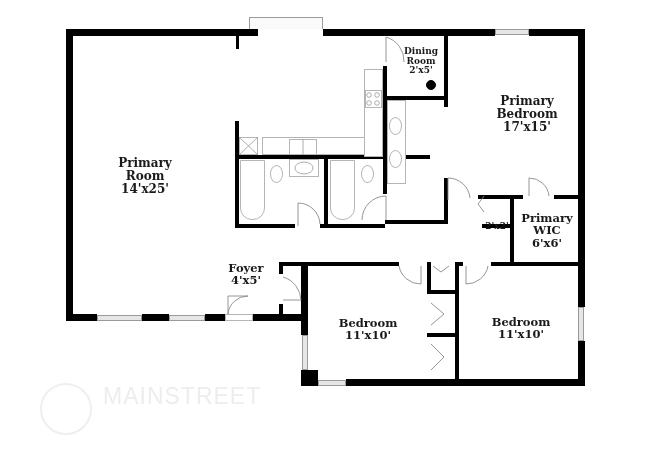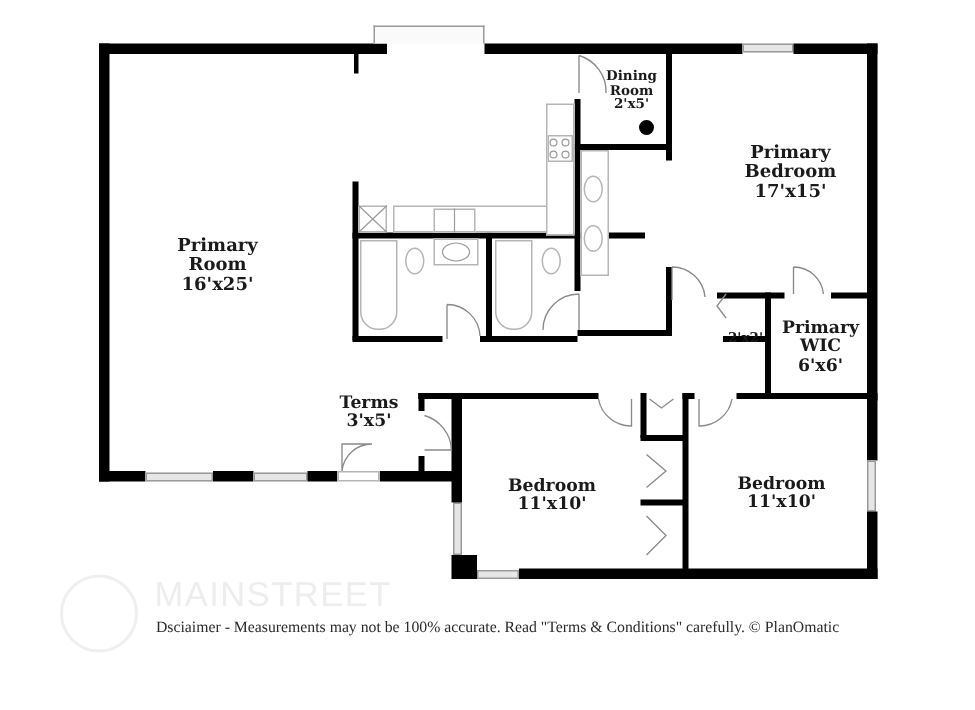--- a/index.html
+++ b/index.html
@@ -148,21 +148,21 @@
 
       <path d="M303 139 L303 155"></path>
 
       <ellipse cx="304" cy="168" rx="9" ry="6"></ellipse>
     </g>
   </svg>
 
   <div class="label lg" style="left:105px;top:157px;width:80px;">
     <span>Primary</span>
     <span>Room</span>
-    <span>16'x25'</span>
+    <span>14'x25'</span>
   </div>
 
 
   <div class="label xs" style="left:398px;top:47px;width:46px;">
     <span>Dining</span>
     <span>Room</span>
     <span>2'x5'</span>
   </div>
 
   <div class="label lg" style="left:487px;top:95px;width:80px;">
@@ -175,30 +175,29 @@
     <span>2'x2'</span>
   </div>
 
   <div class="label md" style="left:514px;top:212px;width:66px;">
     <span>Primary</span>
     <span>WIC</span>
     <span>6'x6'</span>
   </div>
 
   <div class="label md" style="left:220px;top:262px;width:52px;">
-    <span>Terms</span>
-    <span>3'x5'</span>
+    <span>Foyer</span>
+    <span>4'x5'</span>
   </div>
 
   <div class="label md" style="left:330px;top:317px;width:76px;">
     <span>Bedroom</span>
     <span>11'x10'</span>
   </div>
 
   <div class="label md" style="left:483px;top:316px;width:76px;">
     <span>Bedroom</span>
     <span>11'x10'</span>
   </div>
 
   <div class="wm-logo"></div>
   <div class="watermark">MAINSTREET</div>
-  <div class="disclaimer">Dsciaimer - Measurements may not be 100% accurate. Read "Terms &amp; Conditions" carefully. © PlanOmatic</div>
 </div>
 
 </body></html>

